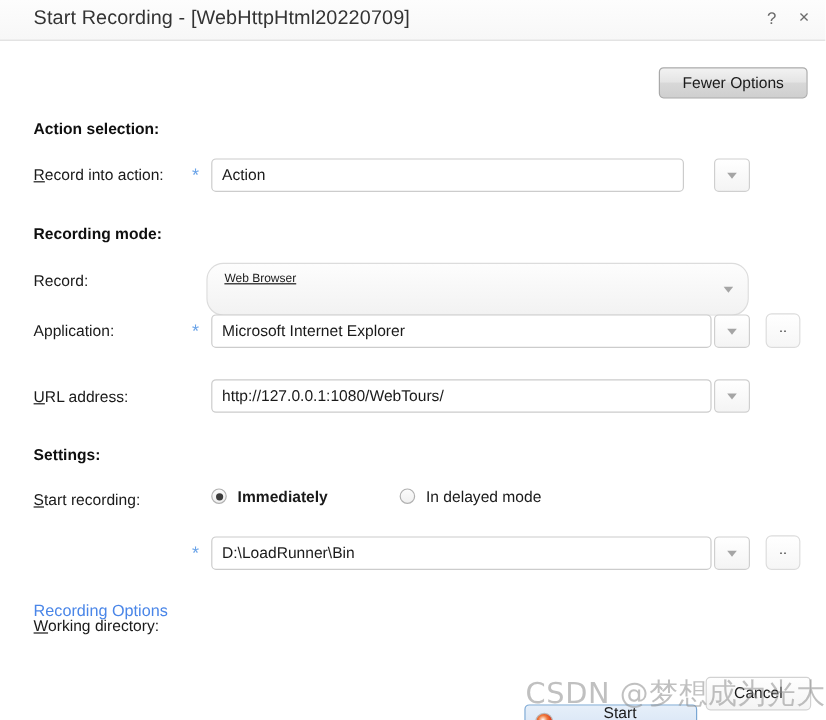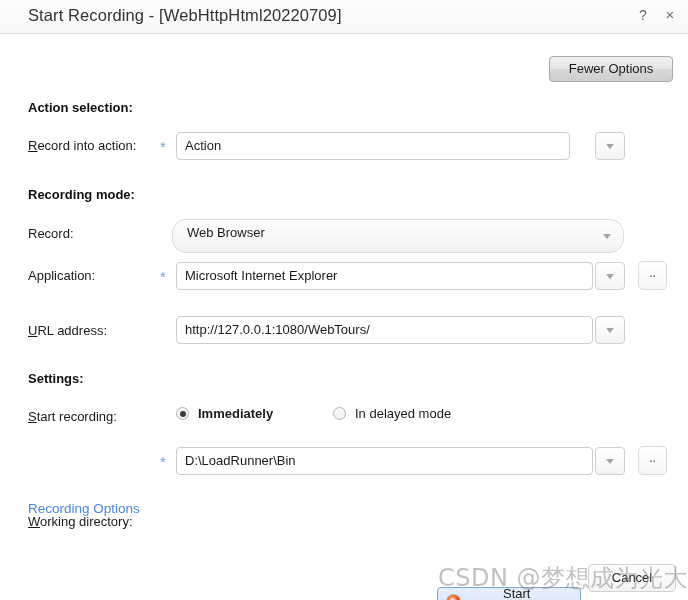--- a/index.html
+++ b/index.html
@@ -146,32 +146,33 @@
     margin-left: -4px;
     margin-top: -2px;
     border-left: 4.5px solid transparent;
     border-right: 4.5px solid transparent;
     border-top: 5px solid #a5a5a5;
   }
 
   
   .pill-combo {
     position: absolute;
-    height: 34px;
+    height: 44px;
     border: 1px solid #dcdcdc;
     border-radius: 14px;
     background: linear-gradient(to bottom, #fdfdfd 0%, #f2f2f2 100%);
     box-sizing: border-box;
-    font-size: 13px;
+    font-size: 10px;
     color: #1a1a1a;
     line-height: 26px;
     padding: 0 30px 0 14px;
     white-space: nowrap;
     overflow: hidden;
     cursor: default;
+    text-decoration: underline;
   }
   .pill-combo::after {
     content: "";
     position: absolute;
     right: 12px;
     top: 50%;
     margin-top: -2px;
     border-left: 4.5px solid transparent;
     border-right: 4.5px solid transparent;
     border-top: 5px solid #a5a5a5;

